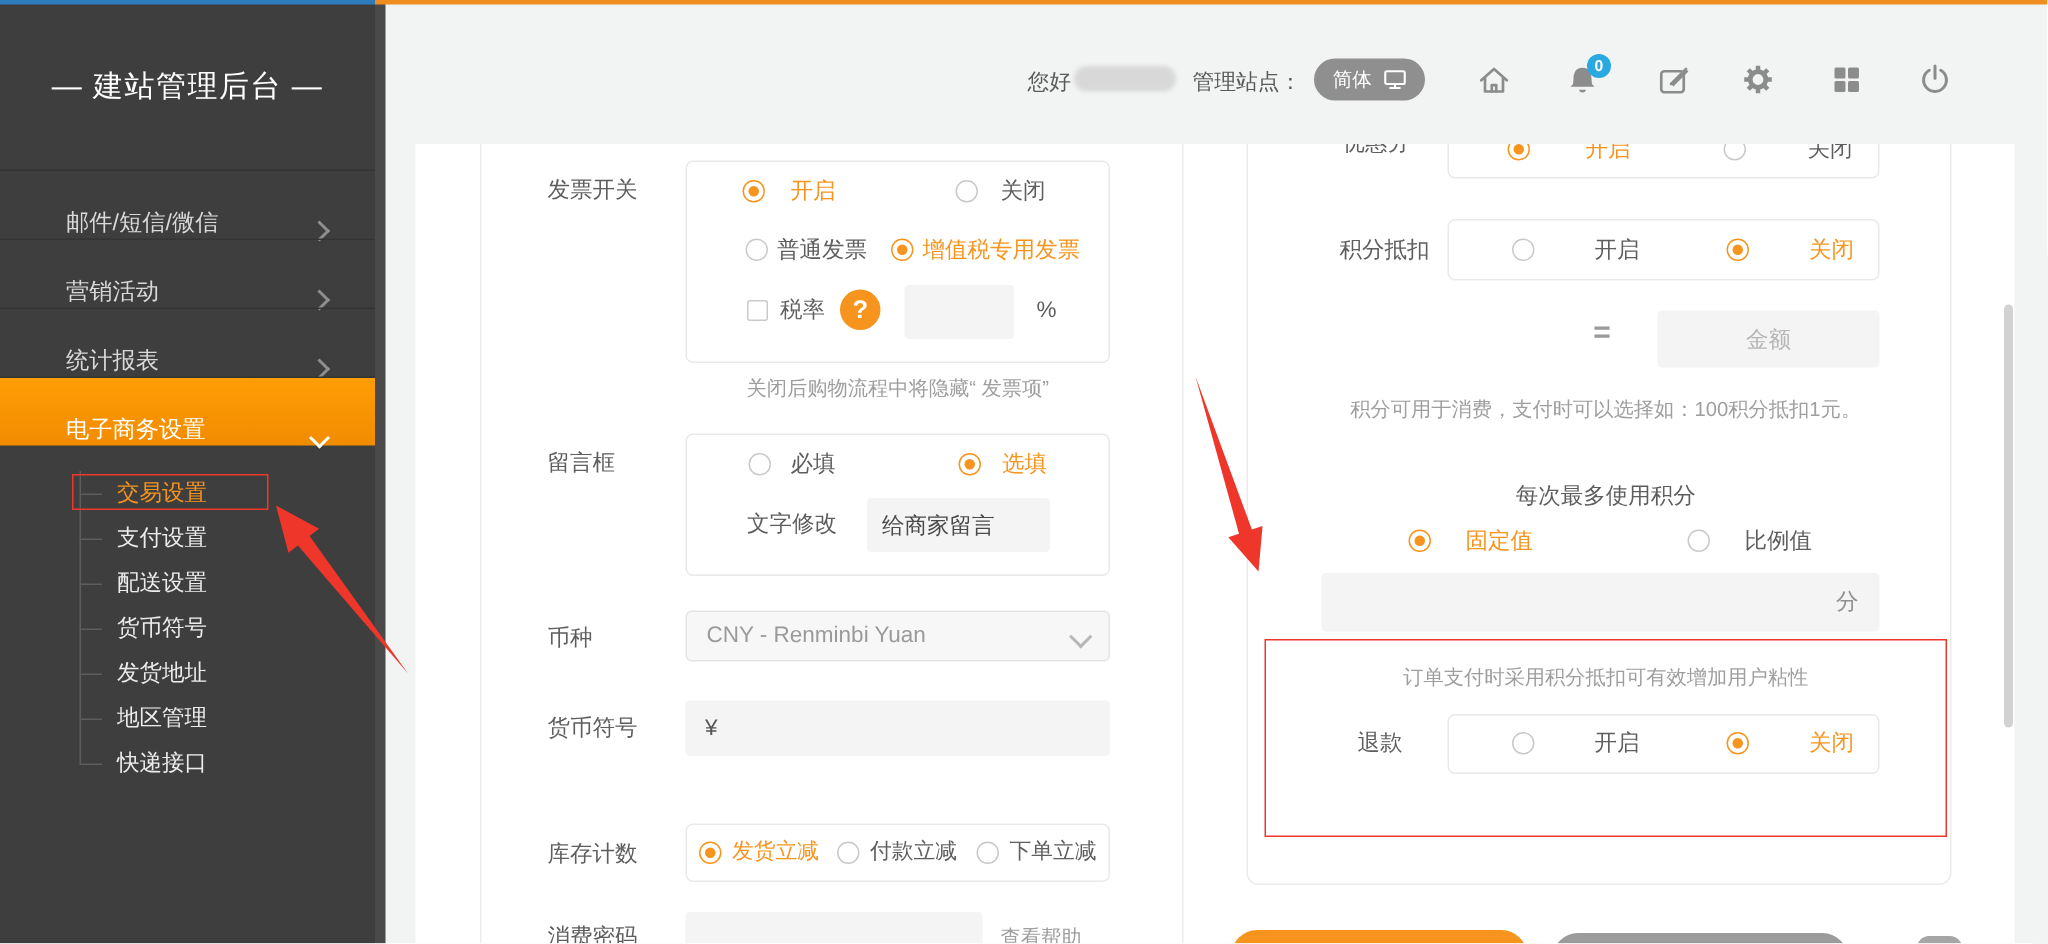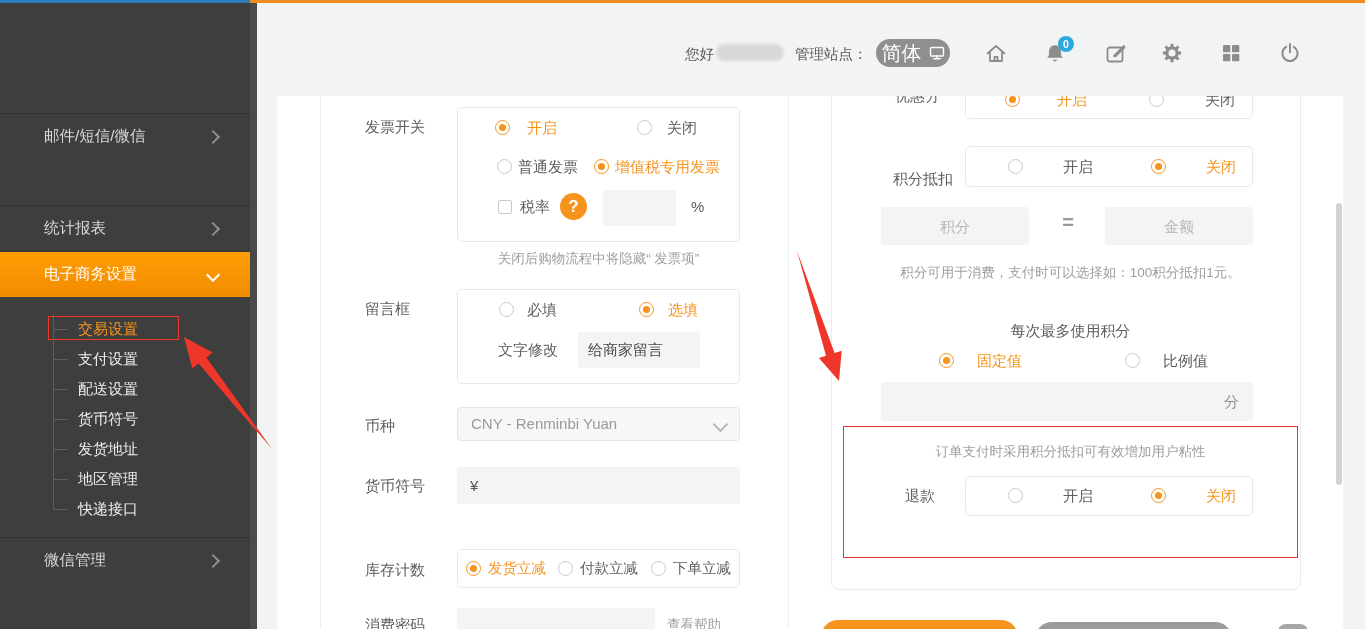--- a/index.html
+++ b/index.html
@@ -13,41 +13,46 @@
   .gin{background:#f4f4f4;border:0;border-radius:3px;color:#555;box-sizing:border-box;outline:none;
        font-family:"Liberation Sans","DejaVu Sans",sans-serif;font-size:15px}
   .gin::placeholder{color:#b5b5b5}
   .radio{width:15px;height:15px;border:1px solid #c9c9c9;border-radius:50%;background:#fff;box-sizing:border-box}
   .radio.sel{border-color:#f7941d}
   .radio.sel::after{content:"";position:absolute;left:3px;top:3px;width:7px;height:7px;border-radius:50%;background:#f7941d}
   .chk{width:14px;height:14px;border:1px solid #c9c9c9;border-radius:2px;background:#fff;box-sizing:border-box}
   .sidebar{left:0;top:0;width:250px;height:629px;background:#3e3e3e}
   .sb-title{left:0;top:44px;width:250px;text-align:center;color:#fff;font-size:20px;letter-spacing:1px;white-space:nowrap}
   .sb-item{left:0;width:250px;height:46px;border-top:1px solid #343434;color:#d9d9d9;font-size:15.5px;
-           display:flex;align-items:center;padding-left:44px;box-sizing:border-box;cursor:pointer}
+           display:flex;align-items:flex-end;padding-left:44px;box-sizing:border-box;cursor:pointer}
   .sb-item.active{background:linear-gradient(180deg,#ff9d05,#f18c00);color:#fff;border-top:1px solid #343434}
   .chev{position:absolute;right:32px;width:8px;height:8px;border-right:2px solid #8f8f8f;border-top:2px solid #8f8f8f;transform:rotate(45deg)}
   .chevd{position:absolute;right:32px;width:8px;height:8px;border-right:2px solid #fff;border-top:2px solid #fff;transform:rotate(135deg)}
   .sb-sub{left:78px;height:30px;line-height:30px;font-size:15px;color:#ececec;cursor:pointer;white-space:nowrap}
   .sb-sub::before{content:"";position:absolute;left:-25px;top:15px;width:15px;height:1px;background:#5d5d5d}
   .hicon{width:26px;height:26px;cursor:pointer}
   .center{text-align:center}
   .vline{width:1px;background:#ededed;top:0;height:533px}
   .ann{border:1px solid #ee372a;box-sizing:border-box}
   .htext{font-size:14.5px;color:#5a5a5a;white-space:nowrap}
 </style>
 </head>
 <body>
 
 <div class="page">
 
   <div class="abs sidebar">
+    <div class="abs sb-title">— 建站管理后台 —</div>
 
     <div class="abs sb-item" style="top:113px">
       <span>邮件/短信/微信</span>
+      <span class="chev"></span>
+    </div>
+    <div class="abs sb-item" style="top:159px">
+      <span>营销活动</span>
       <span class="chev"></span>
     </div>
     <div class="abs sb-item" style="top:205px">
       <span>统计报表</span>
       <span class="chev"></span>
     </div>
     <div class="abs sb-item active" style="top:251px">
       <span>电子商务设置</span>
       <span class="chevd"></span>
     </div>
@@ -57,37 +62,33 @@
     <div class="abs sb-sub otx" style="top:314px">交易设置</div>
     <div class="abs sb-sub" style="top:344px">支付设置</div>
     <div class="abs sb-sub" style="top:374px">配送设置</div>
     <div class="abs sb-sub" style="top:404px">货币符号</div>
     <div class="abs sb-sub" style="top:434px">发货地址</div>
     <div class="abs sb-sub" style="top:464px">地区管理</div>
     <div class="abs sb-sub" style="top:494px">快递接口</div>
 
     <div class="abs ann" style="left:48px;top:316px;width:131px;height:24px"></div>
 
-    <div class="abs sb-item" style="top:537px">
-      <span>微信管理</span>
-      <span class="chev"></span>
-    </div>
   </div>
 
   <div class="abs" style="left:250px;top:0;width:7px;height:629px;background:#4a4a4a"></div>
 
   <div class="abs" style="left:0;top:0;width:250px;height:3px;background:#2e7cc0;z-index:3"></div>
   <div class="abs" style="left:250px;top:0;width:1115px;height:3px;background:#ef8e1e;z-index:3"></div>
 
   <div class="abs htext" style="left:685px;top:45px">您好</div>
   <div class="abs" style="left:716px;top:44px;width:68px;height:17px;border-radius:9px;background:#d8d8d8;filter:blur(1.5px)"></div>
   <div class="abs htext" style="left:795px;top:45px">管理站点：</div>
 
   <div class="abs" style="left:876px;top:39px;width:74px;height:28px;border-radius:14px;background:#8f8f8f;display:flex;align-items:center;justify-content:center;gap:7px;cursor:pointer">
-    <span style="color:#fff;font-size:20px">简体</span>
+    <span style="color:#fff;font-size:13px">简体</span>
     <span style="display:inline-flex">
       <svg width="16" height="16" viewBox="0 0 16 16" fill="none" stroke="#fff" stroke-width="1.4" stroke-linecap="round">
         <rect x="1.5" y="2.5" width="13" height="8.5" rx="1"></rect>
           <path d="M8 11 v2.2 M4.8 13.7 h6.4"></path>
       </svg>
     </span>
   </div>
 
   <span class="abs hicon" style="left:983px;top:40px">
     <svg width="26" height="26" viewBox="0 0 26 26" fill="none" stroke="#8c8c8c" stroke-width="1.8" stroke-linecap="round" stroke-linejoin="round">
@@ -192,28 +193,27 @@
     <input class="abs gin" style="left: 180px; top: 512px; width: 198px; height: 28px;">
     <div class="abs hint" style="left:390px;top:520px">查看帮助</div>
 
     <div class="abs lbl" style="left:618px;top:-9px">优惠分</div>
     <div class="abs box" style="left:688px;top:-34px;width:288px;height:57px"></div>
     <span class="abs radio sel" style="left:728px;top:-4px"></span>
     <span class="abs lbl otx" style="left:780px;top:-5px">开启</span>
     <span class="abs radio" style="left:872px;top:-4px"></span>
     <span class="abs lbl" style="left:928px;top:-5px">关闭</span>
 
-    <div class="abs lbl" style="left:616px;top:74px">积分抵扣</div>
+    <div class="abs lbl" style="left:616px;top:62px">积分抵扣</div>
     <div class="abs box" style="left:688px;top:50px;width:288px;height:41px"></div>
     <span class="abs radio" style="left:731px;top:63px"></span>
     <span class="abs lbl" style="left:786px;top:62px">开启</span>
     <span class="abs radio sel" style="left:874px;top:63px"></span>
     <span class="abs lbl otx" style="left:929px;top:62px">关闭</span>
 
-    <input class="abs gin center" style="left: 604px; top: 111px; width: 148px; height: 38px;" placeholder="积分">
     <div class="abs" style="left:781px;top:115px;width:20px;text-align:center;font-size:20px;font-weight:bold;color:#9a9a9a">=</div>
     <input class="abs gin center" style="left: 828px; top: 111px; width: 148px; height: 38px;" placeholder="金额">
     <div class="abs hint center" style="left:566px;top:168px;width:455px">积分可用于消费，支付时可以选择如：100积分抵扣1元。</div>
 
     <div class="abs lbl center" style="left:566px;top:226px;width:455px">每次最多使用积分</div>
     <span class="abs radio sel" style="left:662px;top:257px"></span>
     <span class="abs lbl otx" style="left:700px;top:256px">固定值</span>
     <span class="abs radio" style="left:848px;top:257px"></span>
     <span class="abs lbl" style="left:886px;top:256px">比例值</span>
 

